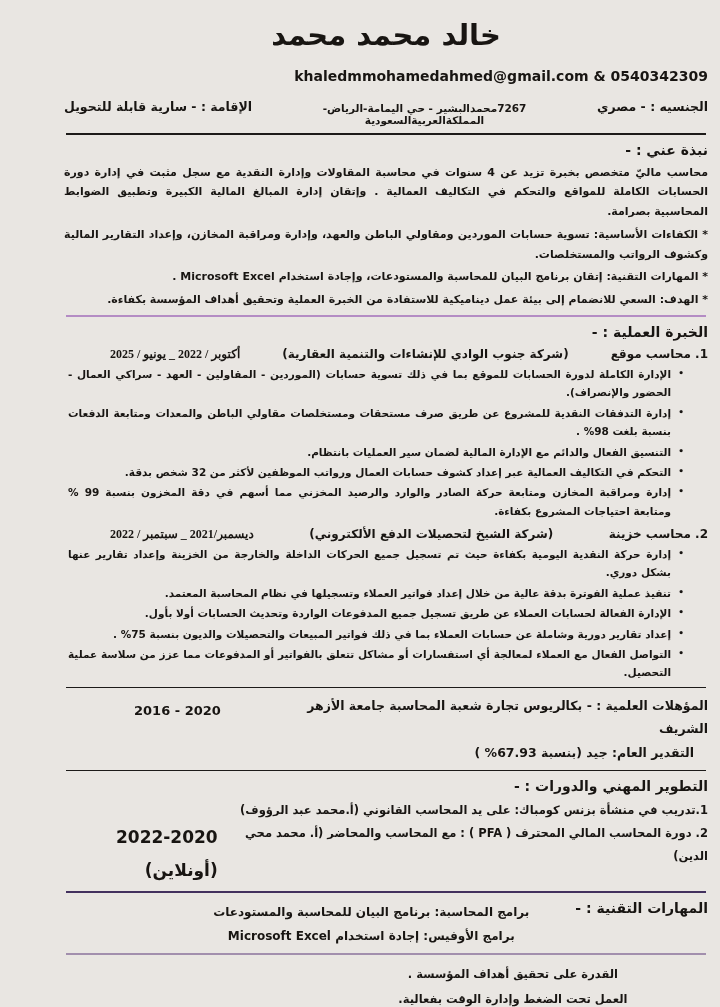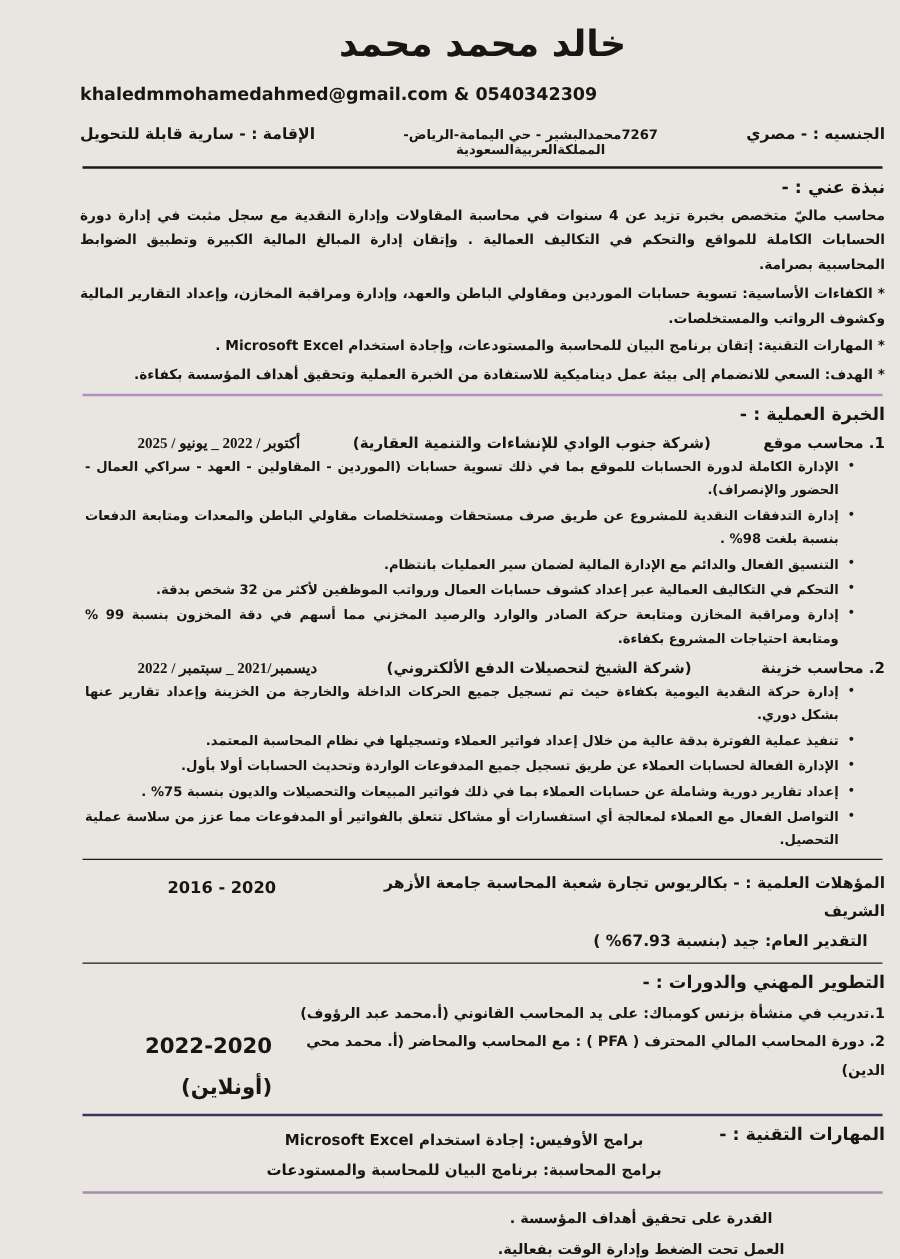--- a/index.html
+++ b/index.html
@@ -6,21 +6,21 @@
   body{
     width:720px;height:1007px;overflow:hidden;
     background:#e9e6e2;color:#181512;
     direction:rtl;
     font-family:"DejaVu Sans", sans-serif;
     font-weight:bold;
   }
   .page{box-sizing:border-box;width:668px;height:1007px;padding:16px 12px 8px;}
   
   .name{font-size:29px;text-align:center;margin:2px 0 16px;letter-spacing:.5px;}
-  .contact{direction:ltr;text-align:left;font-size:14px;margin-bottom:15px;}
+  .contact{direction:ltr;text-align:right;font-size:14px;margin-bottom:15px;}
   .info-row{display:flex;justify-content:space-between;align-items:flex-start;gap:10px;font-size:12.5px;margin-bottom:7px;}
   .info-address{font-size:10.5px;max-width:46%;text-align:center;margin-top:3px;}
   
   .sep{height:2px;margin:5px 2px 7px;border:0;}
   .sep.dark{background:#1d1b19;height:1.5px;}
   .sep.lpurple{background:#b48cc4;}
   .sep.dpurple{background:#43315e;}
   .sep.mpurple{background:#a28fad;}
   
   h2{font-size:14px;margin:2px 0 5px;}
@@ -138,22 +138,22 @@
         <div>(أونلاين)</div>
       </div>
     </div>
   </section>
 
   <div class="sep dpurple"></div>
 
   <section class="tech-row">
     <h2>المهارات التقنية : -</h2>
     <div class="tech-lines">
+        <div>برامج المحاسبة: برنامج البيان للمحاسبة والمستودعات</div>
         <div>برامج الأوفيس: إجادة استخدام Microsoft Excel</div>
-        <div>برامج المحاسبة: برنامج البيان للمحاسبة والمستودعات</div>
       </div>
   </section>
 
   <div class="sep mpurple"></div>
 
   <section>
     <div class="pskills">
         <div>القدرة على تحقيق أهداف المؤسسة .</div>
         <div>العمل تحت الضغط وإدارة الوقت بفعالية.</div>
         <div>العمل ضمن فريق والتواصل الفعال.</div>

